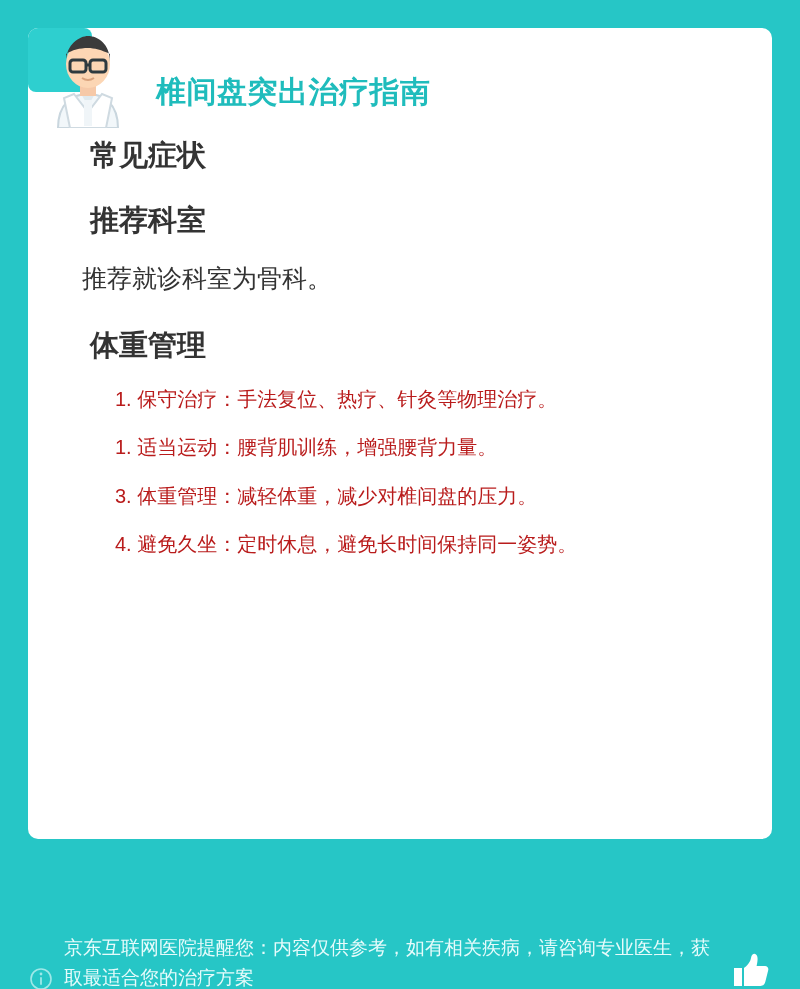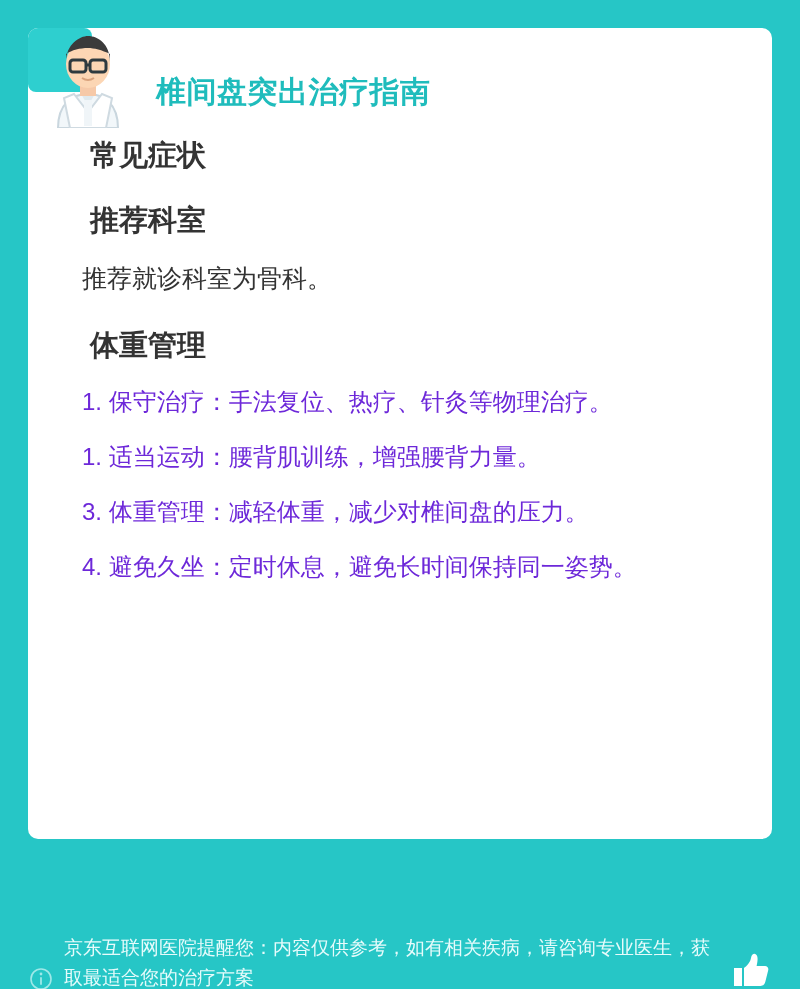--- a/index.html
+++ b/index.html
@@ -76,24 +76,25 @@
     font-size: 25px;
     line-height: 1.62;
     color: #333333;
   }
   .list {
     margin: 0;
     padding: 0;
     list-style: none;
   }
   .list li {
-    font-size: 24px;
+    font-size: 20px;
     line-height: 1.62;
-    color: #6d28d9;
+    color: #b91c1c;
     margin-bottom: 16px;
+    margin-left: 33px;
   }
   .footer {
     position: absolute;
     left: 28px;
     top: 920px;
     width: 744px;
     height: 72px;
     display: flex;
     align-items: flex-end;
   }

